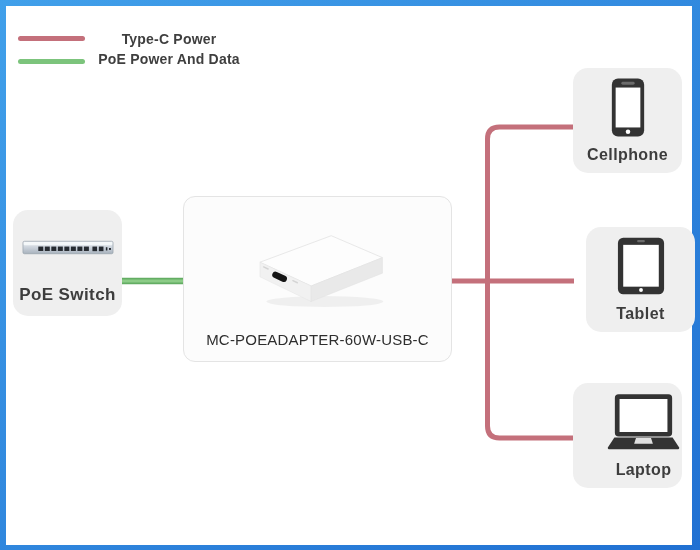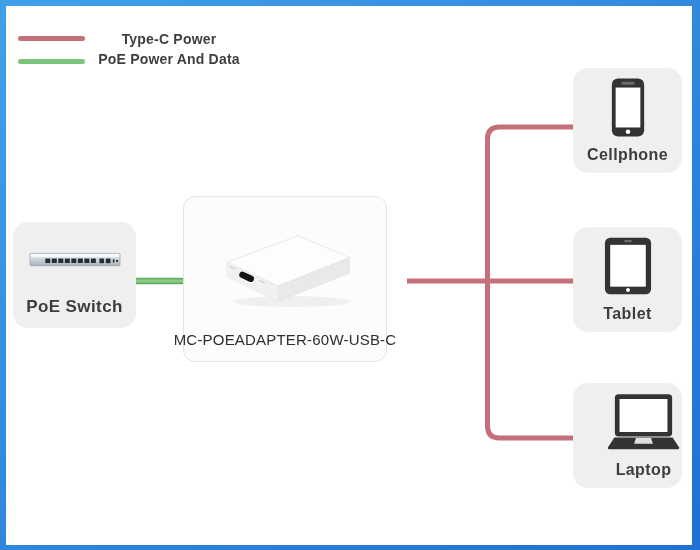--- a/index.html
+++ b/index.html
@@ -46,42 +46,42 @@
   .node-card .icon-wrap {
     flex: 1; display: flex; align-items: center; justify-content: center;
     width: 100%;
   }
   .node-label {
     font-size: 16px; font-weight: 700; color: #3d3d3d;
     letter-spacing: 0.4px;
     margin-bottom: 9px;
     white-space: nowrap;
   }
-  #poe-switch-card { left: 13px; top: 222px; width: 123px; height: 106px; justify-content: flex-end; }
+  #poe-switch-card { left: 13px; top: 210px; width: 109px; height: 106px; justify-content: flex-end; }
   #poe-switch-card .node-label { font-size: 17px; margin-bottom: 11px; }
 
   #adapter-card {
     position: absolute;
-    left: 183px; top: 196px; width: 204px; height: 166px;
+    left: 183px; top: 196px; width: 269px; height: 166px;
     background: var(--card-white);
     border: 1px solid #e4e4e4;
     border-radius: 12px;
     display: flex; flex-direction: column;
     align-items: center; justify-content: space-between;
   }
   #adapter-card .icon-wrap {
     flex: 1; display: flex; align-items: center; justify-content: center;
   }
   #adapter-label {
     font-size: 15px; font-weight: 500; color: #2e2e2e;
     letter-spacing: 0.2px; margin-bottom: 13px; white-space: nowrap;
   }
 
   #cellphone-card { left: 573px; top: 68px;  width: 109px; height: 105px; }
-  #tablet-card    { left: 573px; top: 227px; width: 109px; height: 105px; }
+  #tablet-card    { left: 586px; top: 227px; width: 109px; height: 105px; }
   #laptop-card    { left: 573px; top: 383px; width: 109px; height: 105px; padding-left: 32px; }
 </style>
 </head>
 <body>
 
 <div id="canvas">
   <div id="inner-bg"></div>
 
   <svg class="lines" width="700" height="550" viewBox="0 0 700 550">
     <path class="green-outer" d="M122,281 H185"></path>

